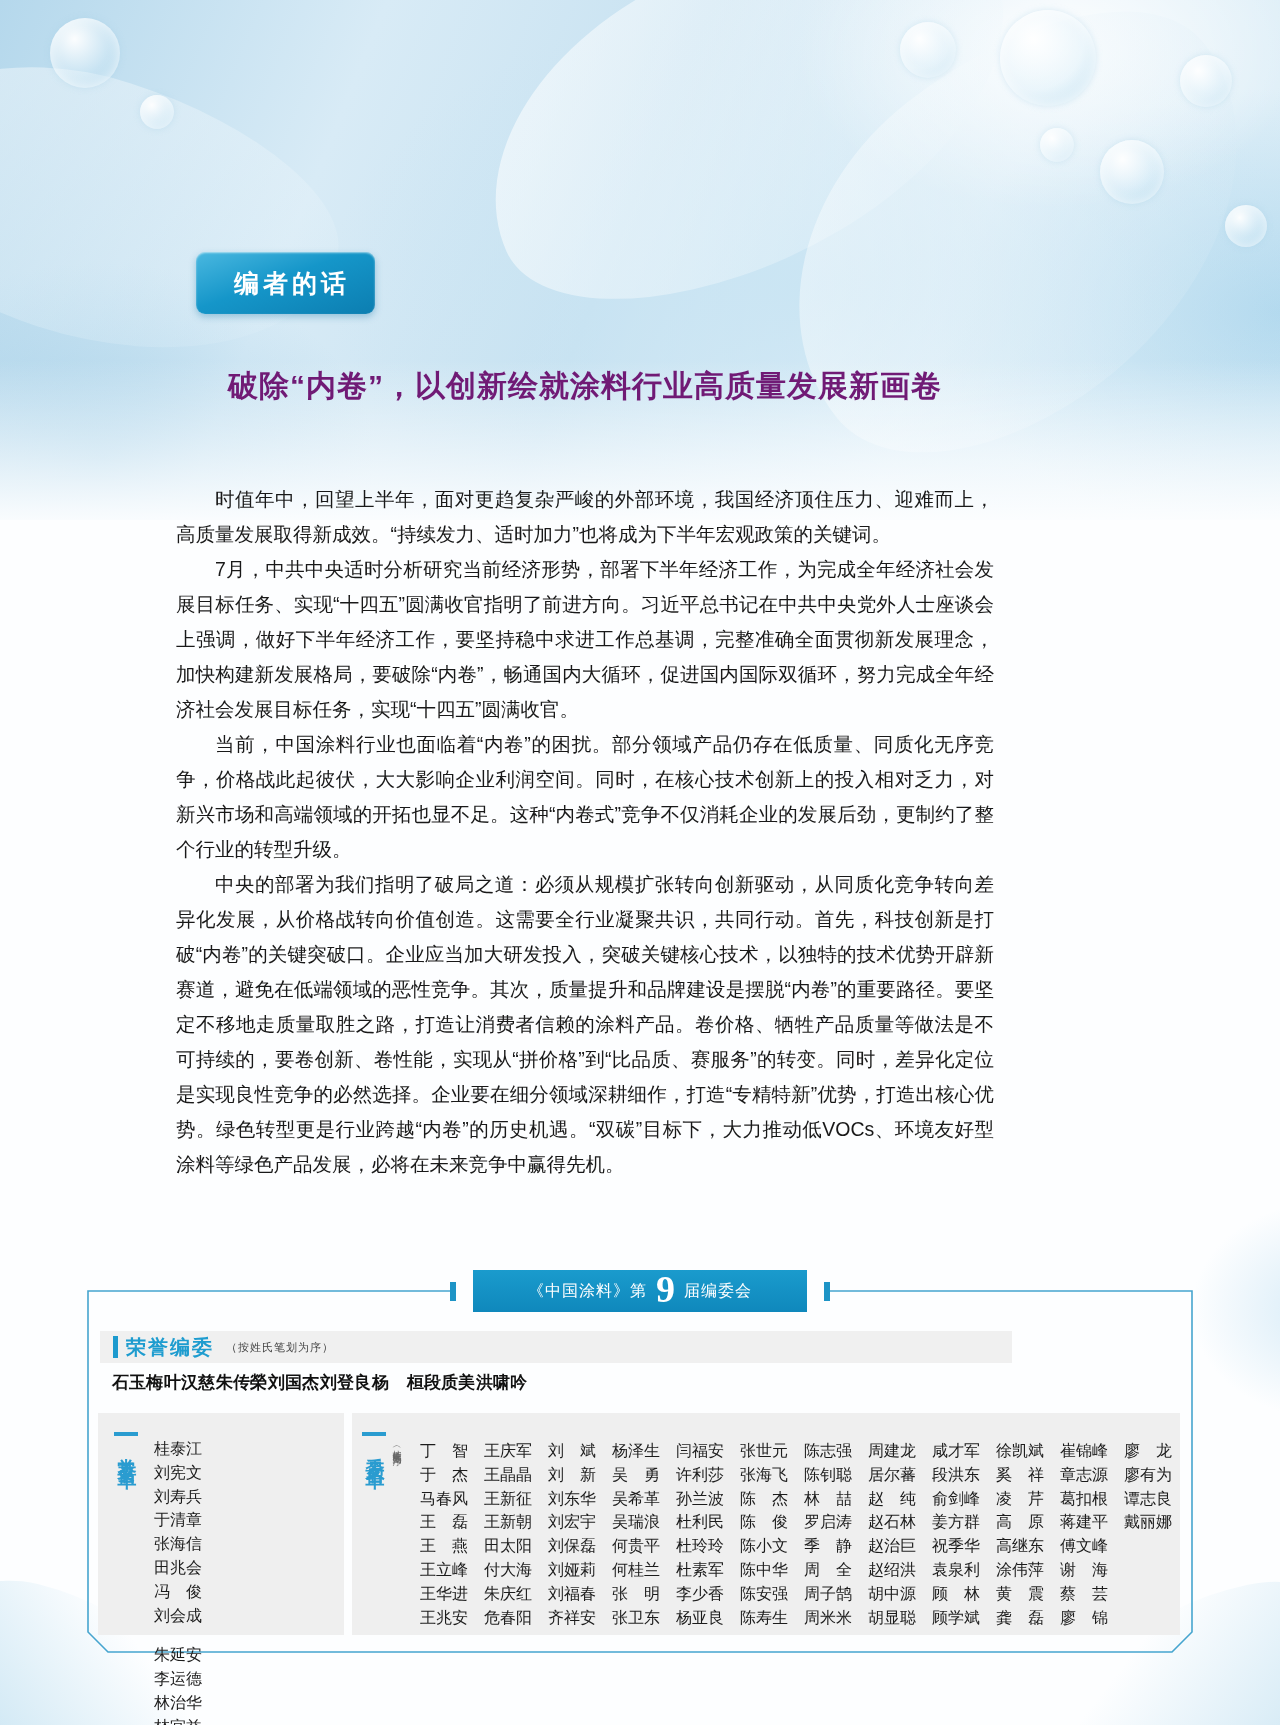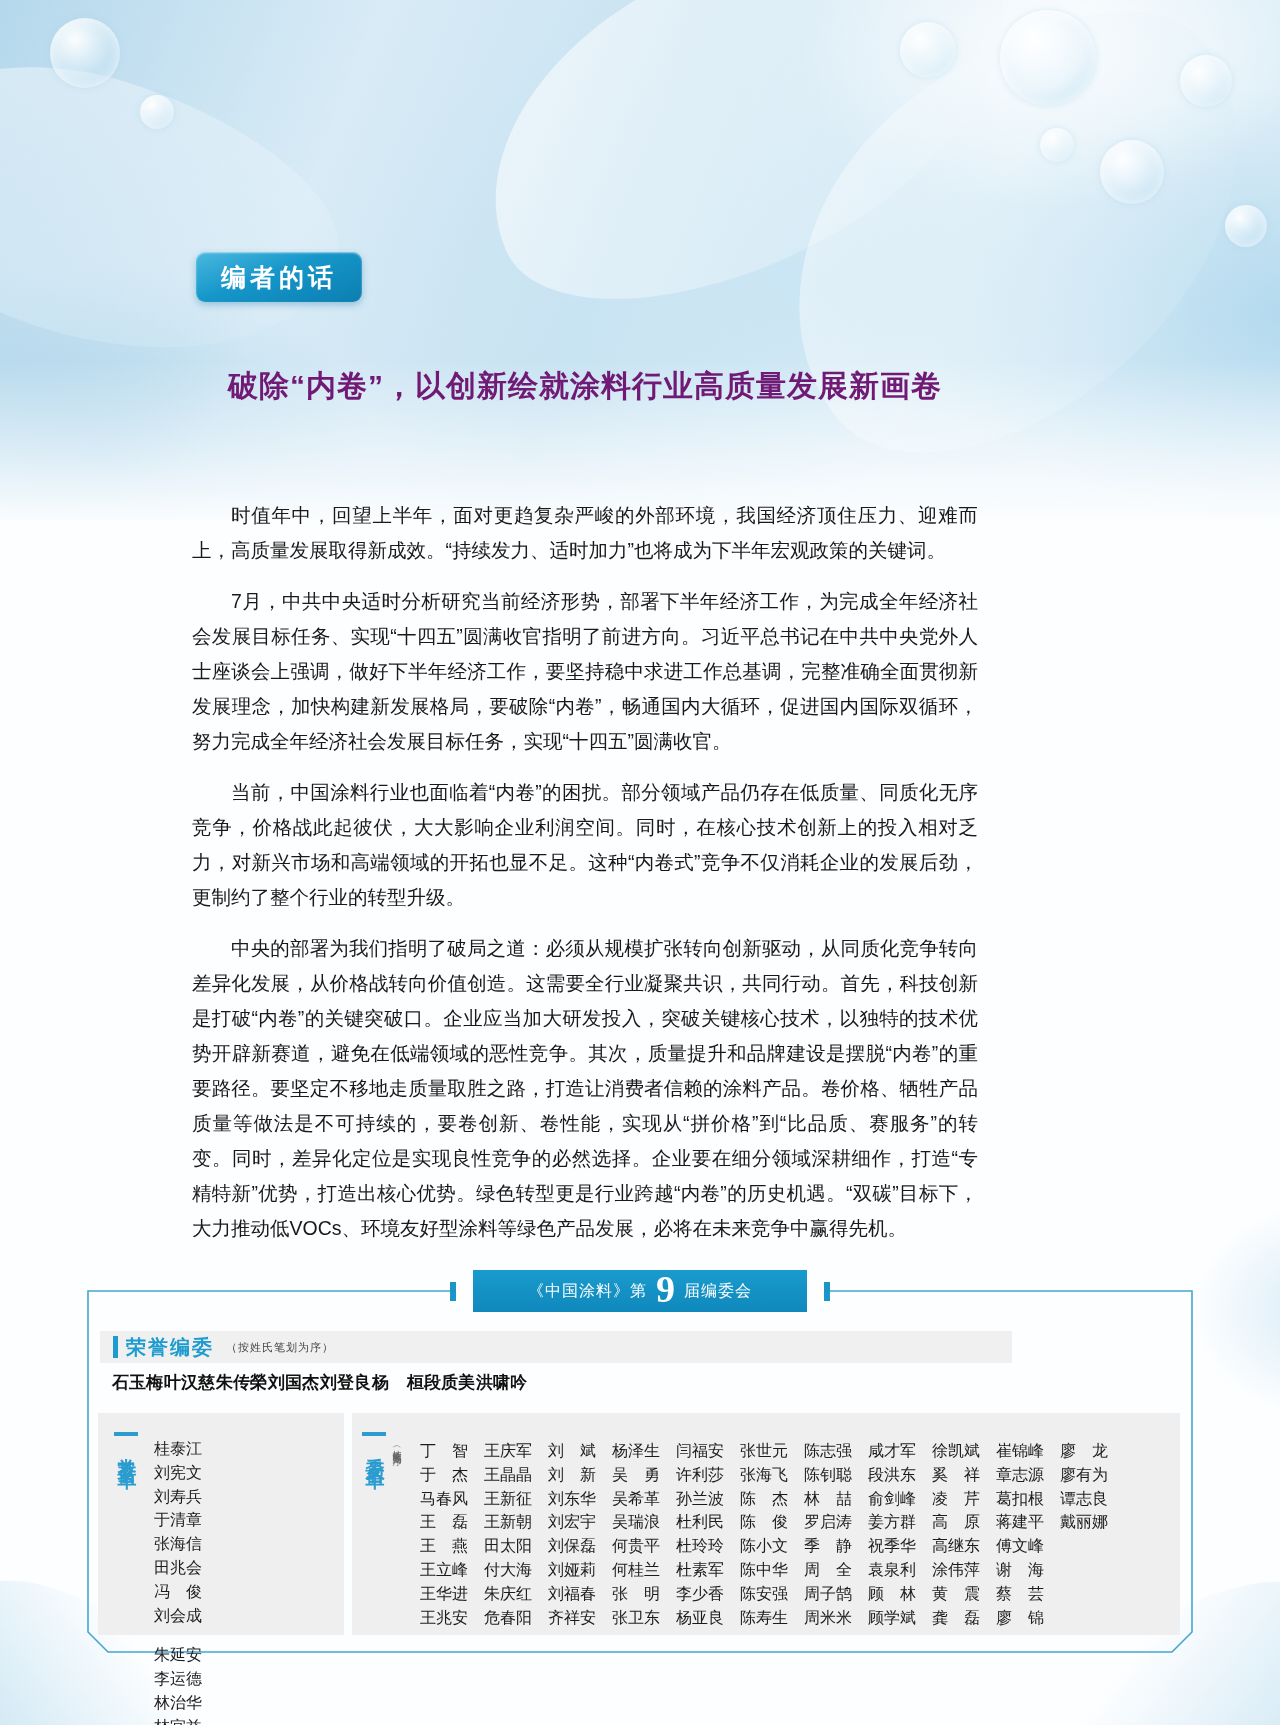--- a/index.html
+++ b/index.html
@@ -28,34 +28,34 @@
     box-shadow:inset 0 0 14px rgba(255,255,255,.85), 0 0 6px rgba(160,205,230,.35);}
   .corner-decor{position:absolute;z-index:0;}
   .cd-bl{left:-70px;bottom:-60px;width:280px;height:190px;transform:rotate(14deg);
     background:linear-gradient(40deg,#bddff0,rgba(230,244,250,0) 75%);border-radius:30% 70% 0 60%;}
   .cd-br{right:-80px;bottom:-70px;width:300px;height:200px;transform:rotate(-12deg);
     background:linear-gradient(-40deg,#c2e1f1,rgba(230,244,250,0) 75%);border-radius:70% 30% 60% 0;}
   .cd-r{right:-50px;top:1200px;width:140px;height:220px;
     background:radial-gradient(ellipse at 100% 50%, rgba(180,218,240,.55), rgba(180,218,240,0) 70%);}
 
   
-  .editor-badge{position:absolute;left:196px;top:252px;width:166px;height:50px;z-index:2;
+  .editor-badge{position:absolute;left:196px;top:252px;width:166px;height:62px;z-index:2;
     border-radius:9px;display:flex;align-items:center;justify-content:center;
     background:linear-gradient(160deg,#4ab8e0 0%,#1596c9 45%,#0c7eb1 100%);
     box-shadow:inset 0 1px 2px rgba(255,255,255,.6),0 3px 7px rgba(30,120,170,.35);
-    color:#fff;font-size:25px;letter-spacing:4px;font-weight:bold;}
+    color:#fff;font-size:25px;letter-spacing:4px;font-weight:bold;padding-left:13px;}
 
   
   .page-title{position:absolute;left:176px;top:366px;width:818px;z-index:2;
     text-align:center;font-size:30px;font-weight:bold;color:#701a75;letter-spacing:1px;}
 
   
   .body-text{position:absolute;left:176px;top:482px;width:818px;z-index:2;
     font-size:19.5px;line-height:35px;color:#191919;text-align:justify;}
-  .body-text p{margin:16px;text-indent:2em;}
+  .body-text p{margin:0;text-indent:2em;}
 
   
   .board-outline{position:absolute;left:80px;top:1282px;z-index:2;}
   .board-banner{position:absolute;left:473px;top:1270px;width:334px;height:42px;z-index:3;
     background:linear-gradient(180deg,#1a9bcd 0%,#0f88bc 100%);
     display:flex;align-items:center;justify-content:center;gap:9px;color:#fff;}
   .board-banner .txt{font-size:16px;font-weight:normal;letter-spacing:1px;}
   .board-banner .num{font-family:"Liberation Serif",serif;font-size:38px;font-weight:bold;
     line-height:1;transform:translateY(-2px);}
 
@@ -319,20 +319,33 @@
         <span>静</span>
       </div>
       <div class="name n2">
         <span>周</span>
         <span>全</span>
       </div>
       <div class="name">周子鹄</div>
       <div class="name">周米米</div>
     </div>
     <div class="name-col">
+      <div class="name">周建龙</div>
+      <div class="name">居尔蕃</div>
+      <div class="name n2">
+        <span>赵</span>
+        <span>纯</span>
+      </div>
+      <div class="name">赵石林</div>
+      <div class="name">赵治巨</div>
+      <div class="name">赵绍洪</div>
+      <div class="name">胡中源</div>
+      <div class="name">胡显聪</div>
+    </div>
+    <div class="name-col">
       <div class="name">咸才军</div>
       <div class="name">段洪东</div>
       <div class="name">俞剑峰</div>
       <div class="name">姜方群</div>
       <div class="name">祝季华</div>
       <div class="name">袁泉利</div>
       <div class="name n2">
         <span>顾</span>
         <span>林</span>
       </div>

